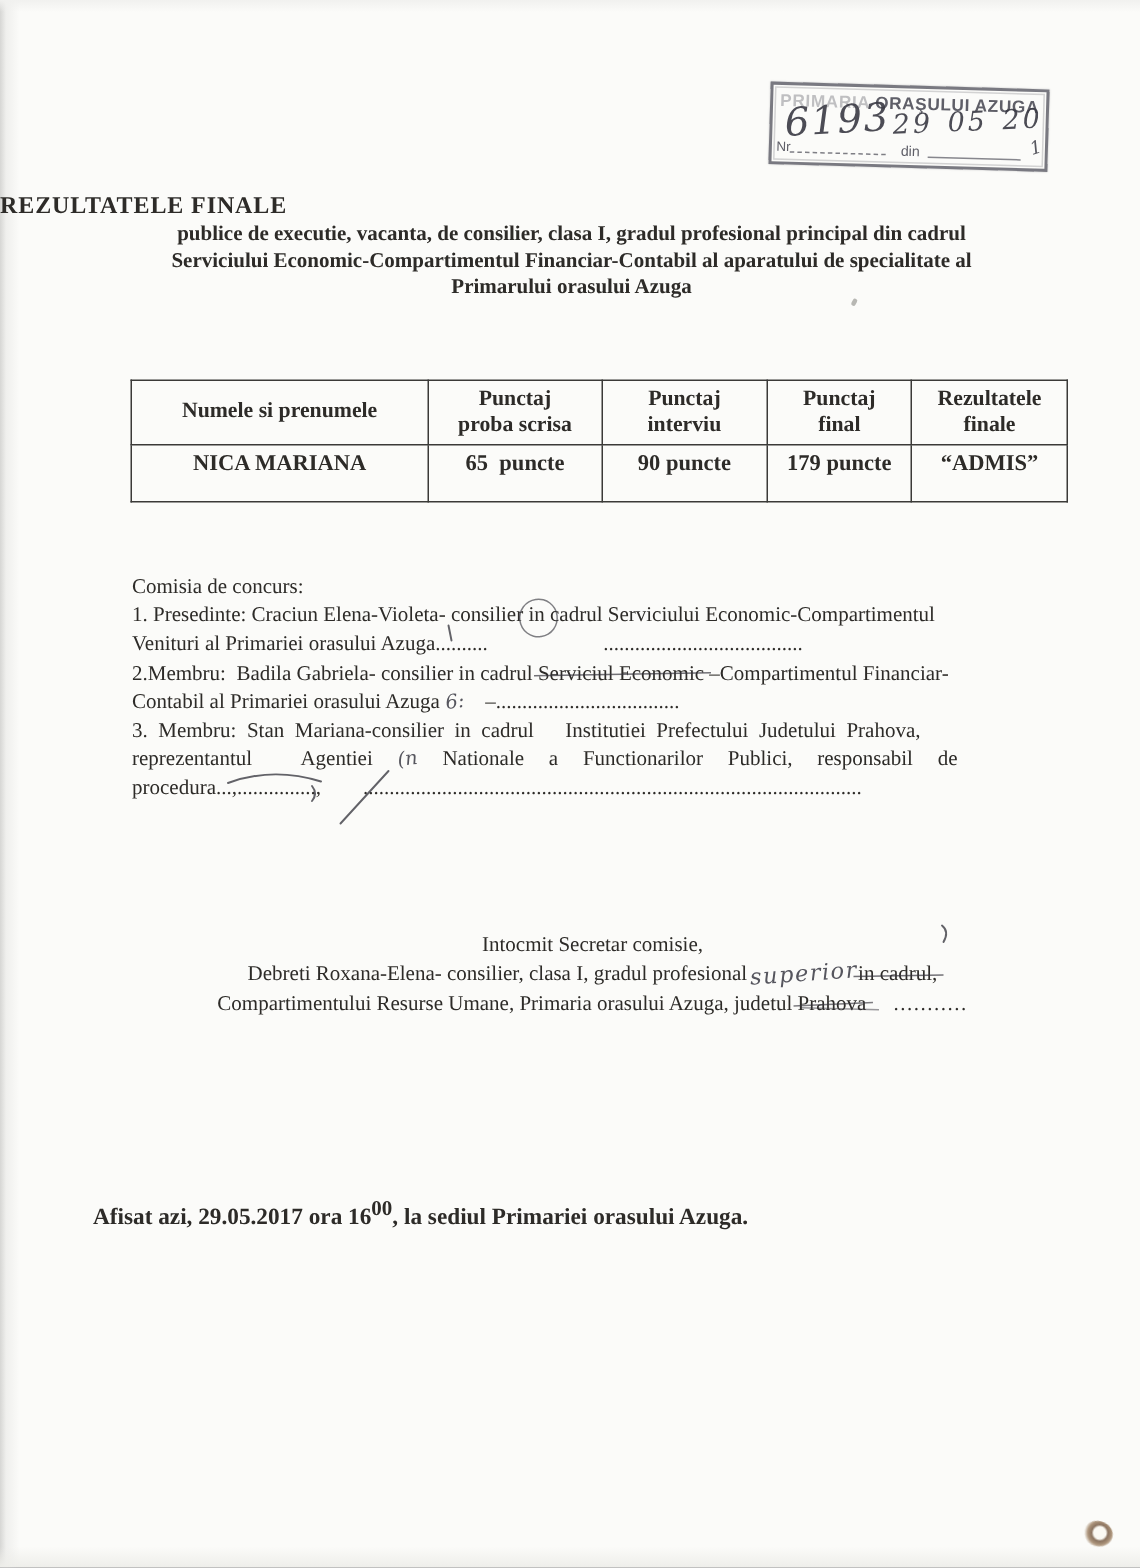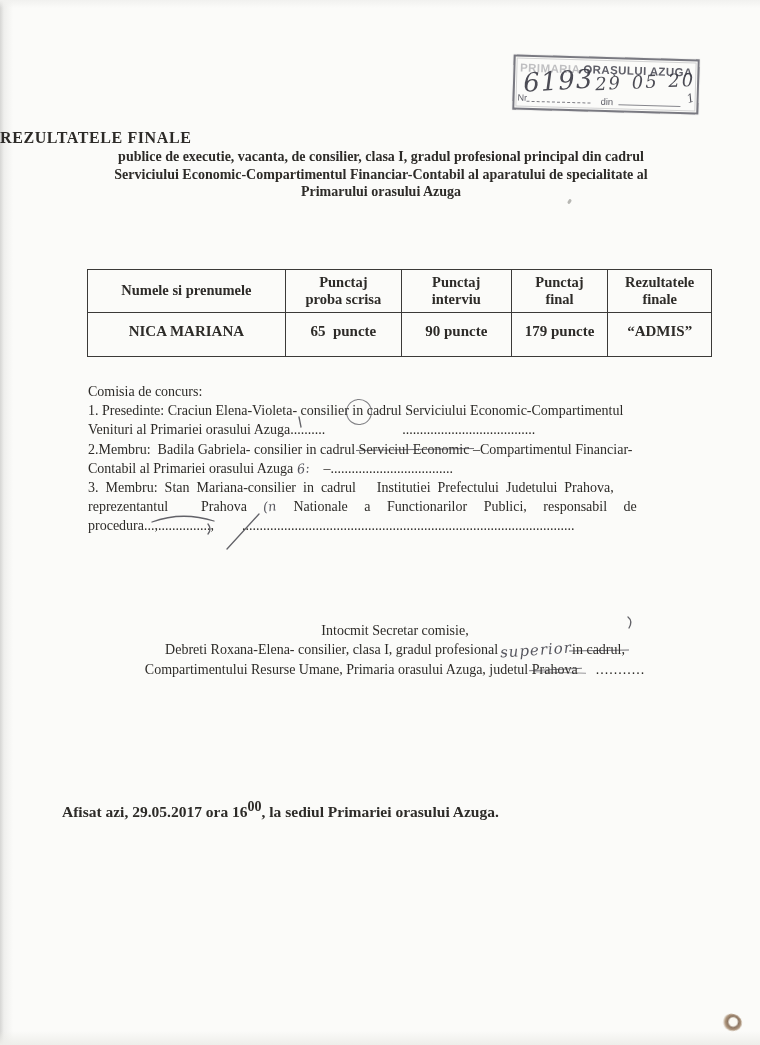--- a/index.html
+++ b/index.html
@@ -48,24 +48,24 @@
     transform:rotate(-18deg);opacity:.85;}
 
   
   .doc-title{position:absolute;top:129px;left:0;width:100%;
     font-size:16px;font-weight:bold;letter-spacing:.6px;}
   .doc-subtitle{position:absolute;top:148px;left:70px;width:622px;text-align:center;
     font-size:14px;font-weight:bold;line-height:17.6px;}
 
   
   table.results{position:absolute;left:87px;top:253px;width:625px;height:76px;
-    border-collapse:collapse;table-layout:fixed;margin-top:16px;}
+    border-collapse:collapse;table-layout:fixed;}
   table.results th,table.results td{border:1.5px solid #3b3a38;padding:0;text-align:center;white-space:pre;}
   table.results th{font-size:14.5px;font-weight:bold;line-height:17.5px;height:42px;vertical-align:middle;}
-  table.results td{font-size:15px;font-weight:bold;height:33px;vertical-align:top;padding-top:10px;}
+  table.results td{font-size:15px;font-weight:bold;height:33px;vertical-align:top;padding-top:4px;}
 
   
   .commission{position:absolute;left:88px;top:382px;width:618px;font-size:14px;line-height:19.2px;}
   .commission .heading{font-weight:normal;}
   .com-line{white-space:pre;}
   .ws-med{word-spacing:3.5px;}
   .ws-wide{word-spacing:13px;}
   .circled{position:relative;display:inline-block;}
   .circled::after{content:"";position:absolute;inset:-2px -9px -5px -6px;
     border:1.3px solid rgba(60,60,68,.65);border-radius:50%;transform:rotate(-8deg);}
@@ -151,21 +151,21 @@
   </tbody>
     </table>
 
   <div class="commission">
     <div class="com-line heading">Comisia de concurs:</div>
     <div class="com-line"><span>1. Presedinte: Craciun Elena-Violeta- consilier </span><span class="circled">in</span><span> cadrul Serviciului Economic-Compartimentul</span></div>
     <div class="com-line">Venituri al Primariei orasului Azuga..........                      ......................................</div>
     <div class="com-line"><span>2.Membru:  Badila Gabriela- consilier in cadrul </span><span class="struck">Serviciul Economic</span><span> –Compartimentul Financiar-</span></div>
     <div class="com-line"><span>Contabil al Primariei orasului Azuga </span><span class="hw-inline">6:</span><span>    –...................................</span></div>
     <div class="com-line ws-med">3. Membru: Stan Mariana-consilier in cadrul   Institutiei Prefectului Judetului Prahova,</div>
-    <div class="com-line ws-wide"><span>reprezentantul  Prahova </span><span class="hw-inline">(n</span><span> Nationale a Functionarilor Publici, responsabil de</span></div>
+    <div class="com-line ws-wide"><span>reprezentantul  Agentiei </span><span class="hw-inline">(n</span><span> Nationale a Functionarilor Publici, responsabil de</span></div>
     <div class="com-line">procedura...,...............,        ...............................................................................................</div>
   </div>
 
   <div class="prepared">
     <div>Intocmit  Secretar comisie,</div>
     <div><span>Debreti Roxana-Elena- consilier, clasa I, gradul profesional</span><span class="hw-gap"><span class="hw-word">superior</span></span><span class="struck">in cadrul,</span></div>
     <div><span>Compartimentului Resurse Umane, Primaria orasului Azuga, judetul </span><span class="struck-wave struck">Prahova</span><span class="dots-tail">...........</span></div>
   </div>
 
   <div class="afisat"><span>Afisat azi, 29.05.2017 ora 16</span><sup>00</sup><span>, la sediul Primariei orasului Azuga.</span></div>

